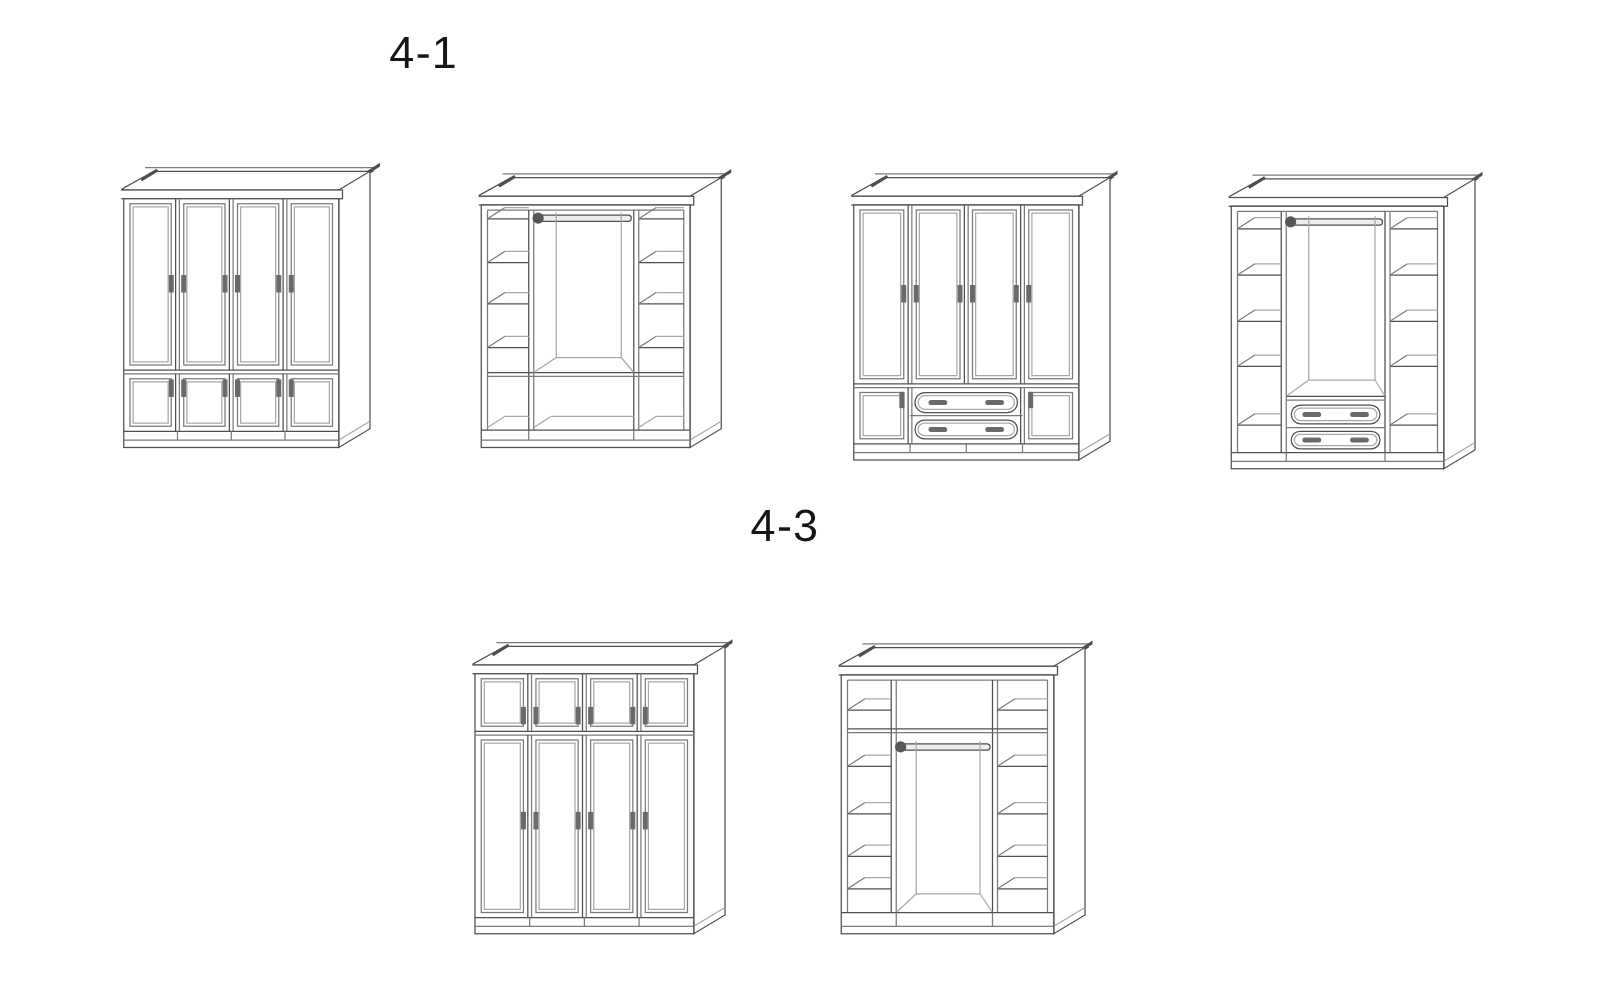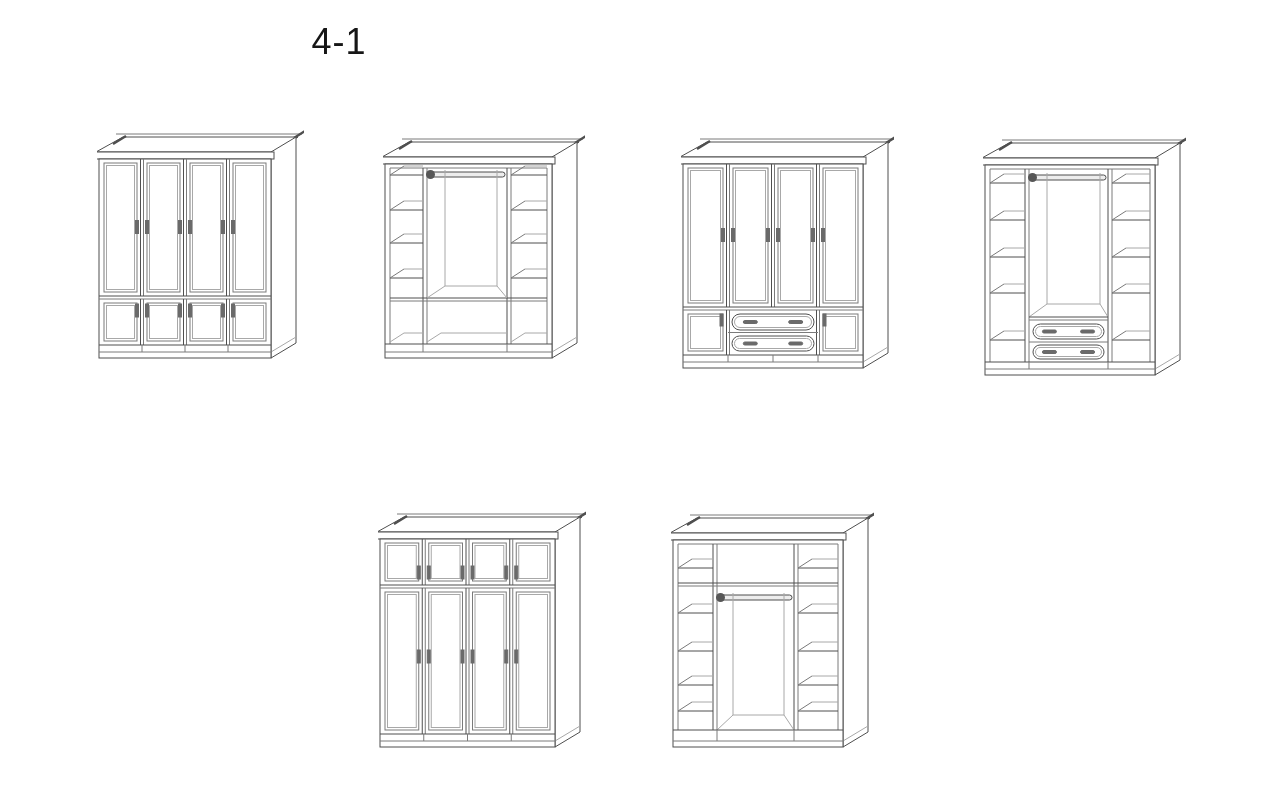--- a/index.html
+++ b/index.html
@@ -23,20 +23,21 @@
   #label-4-1{left:274px;top:22px;}
   #label-4-2{left:869px;top:14px;}
   #label-4-3{left:563px;top:401px;}
 </style>
 </head>
 <body>
 
 <div class="page">
 
   <div class="group-label" id="label-4-1">4-1</div>
+  <div class="group-label" id="label-4-3">4-3</div>
 
   <div class="figure" id="fig-4-1-closed" title="four-door wardrobe with four small lower doors">
       <svg width="207" height="236" viewBox="0 0 207 236">
         <polygon points="-1,22 177,22 201,7 26,7" stroke="#4f4f4f" fill="#ffffff" stroke-width="1"></polygon>
         <line x1="19" y1="4" x2="205" y2="4" stroke="#7a7a7a" stroke-width="1"></line>
         <line x1="16" y1="14" x2="29" y2="6" stroke="#4f4f4f" stroke-width="2.5"></line>
         <line x1="197" y1="8" x2="208" y2="1" stroke="#4f4f4f" stroke-width="2.5"></line>
         <polygon points="174,22 199,7 199,213 174,228" stroke="#4f4f4f" fill="#ffffff" stroke-width="1"></polygon>
         <line x1="174" y1="222" x2="199" y2="207" stroke="#a8a8a8" stroke-width="1"></line>
         <rect x="-1" y="22" width="178" height="7" stroke="#4f4f4f" fill="#ffffff" stroke-width="1" rx="0"></rect>

